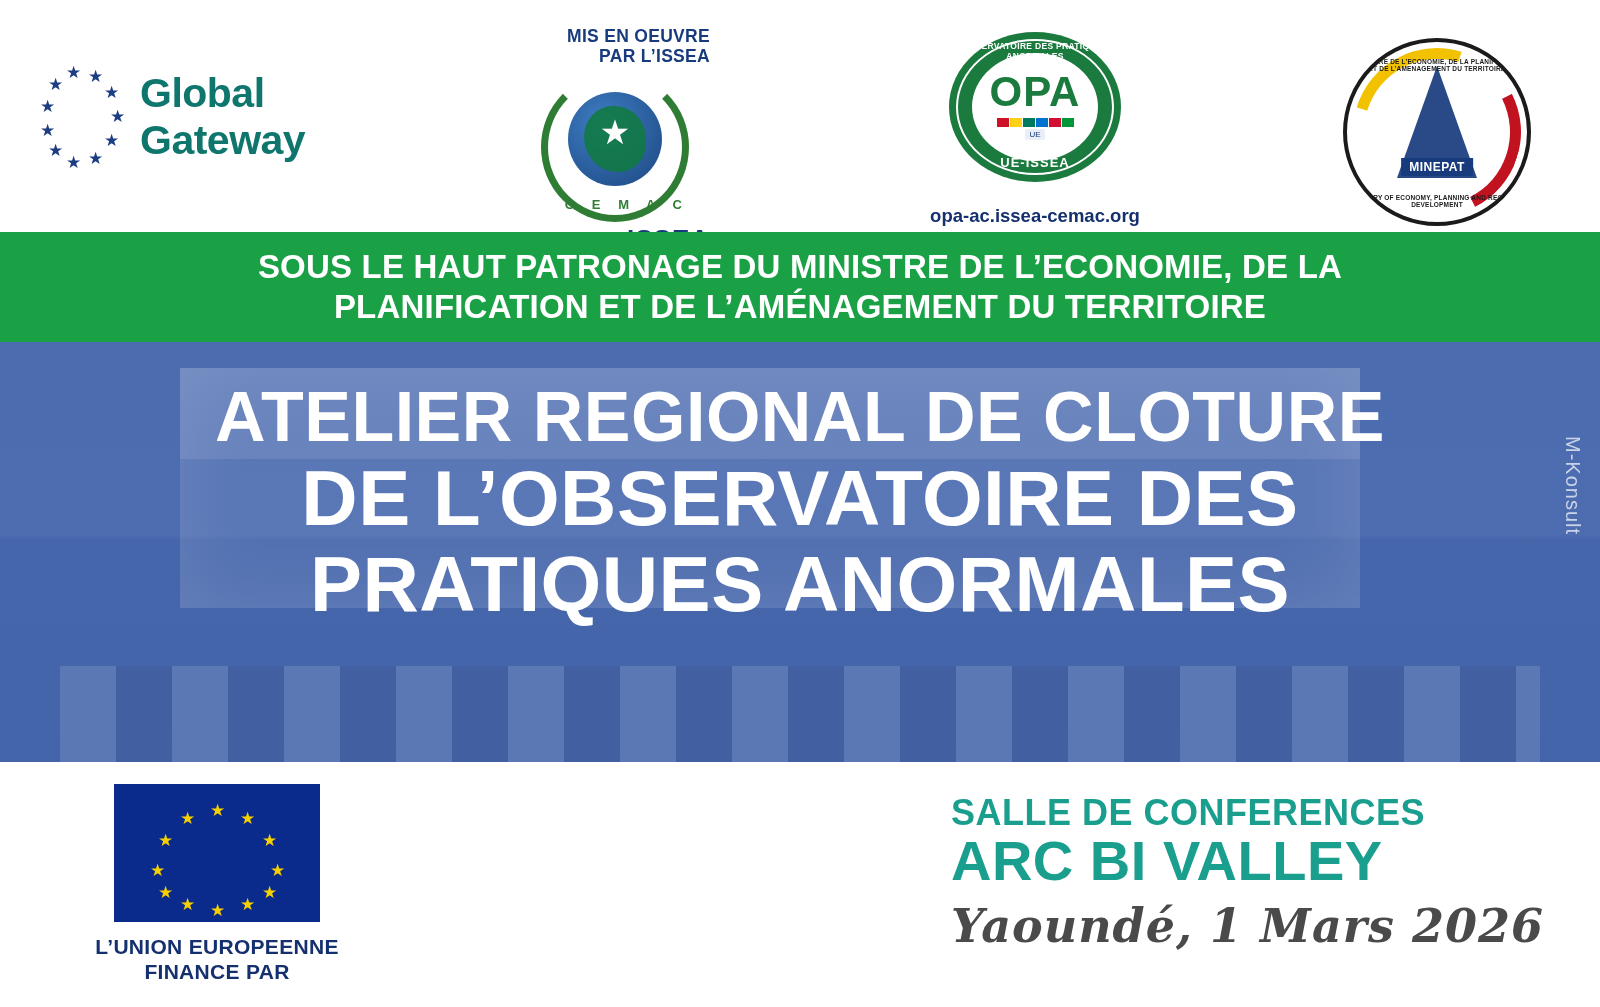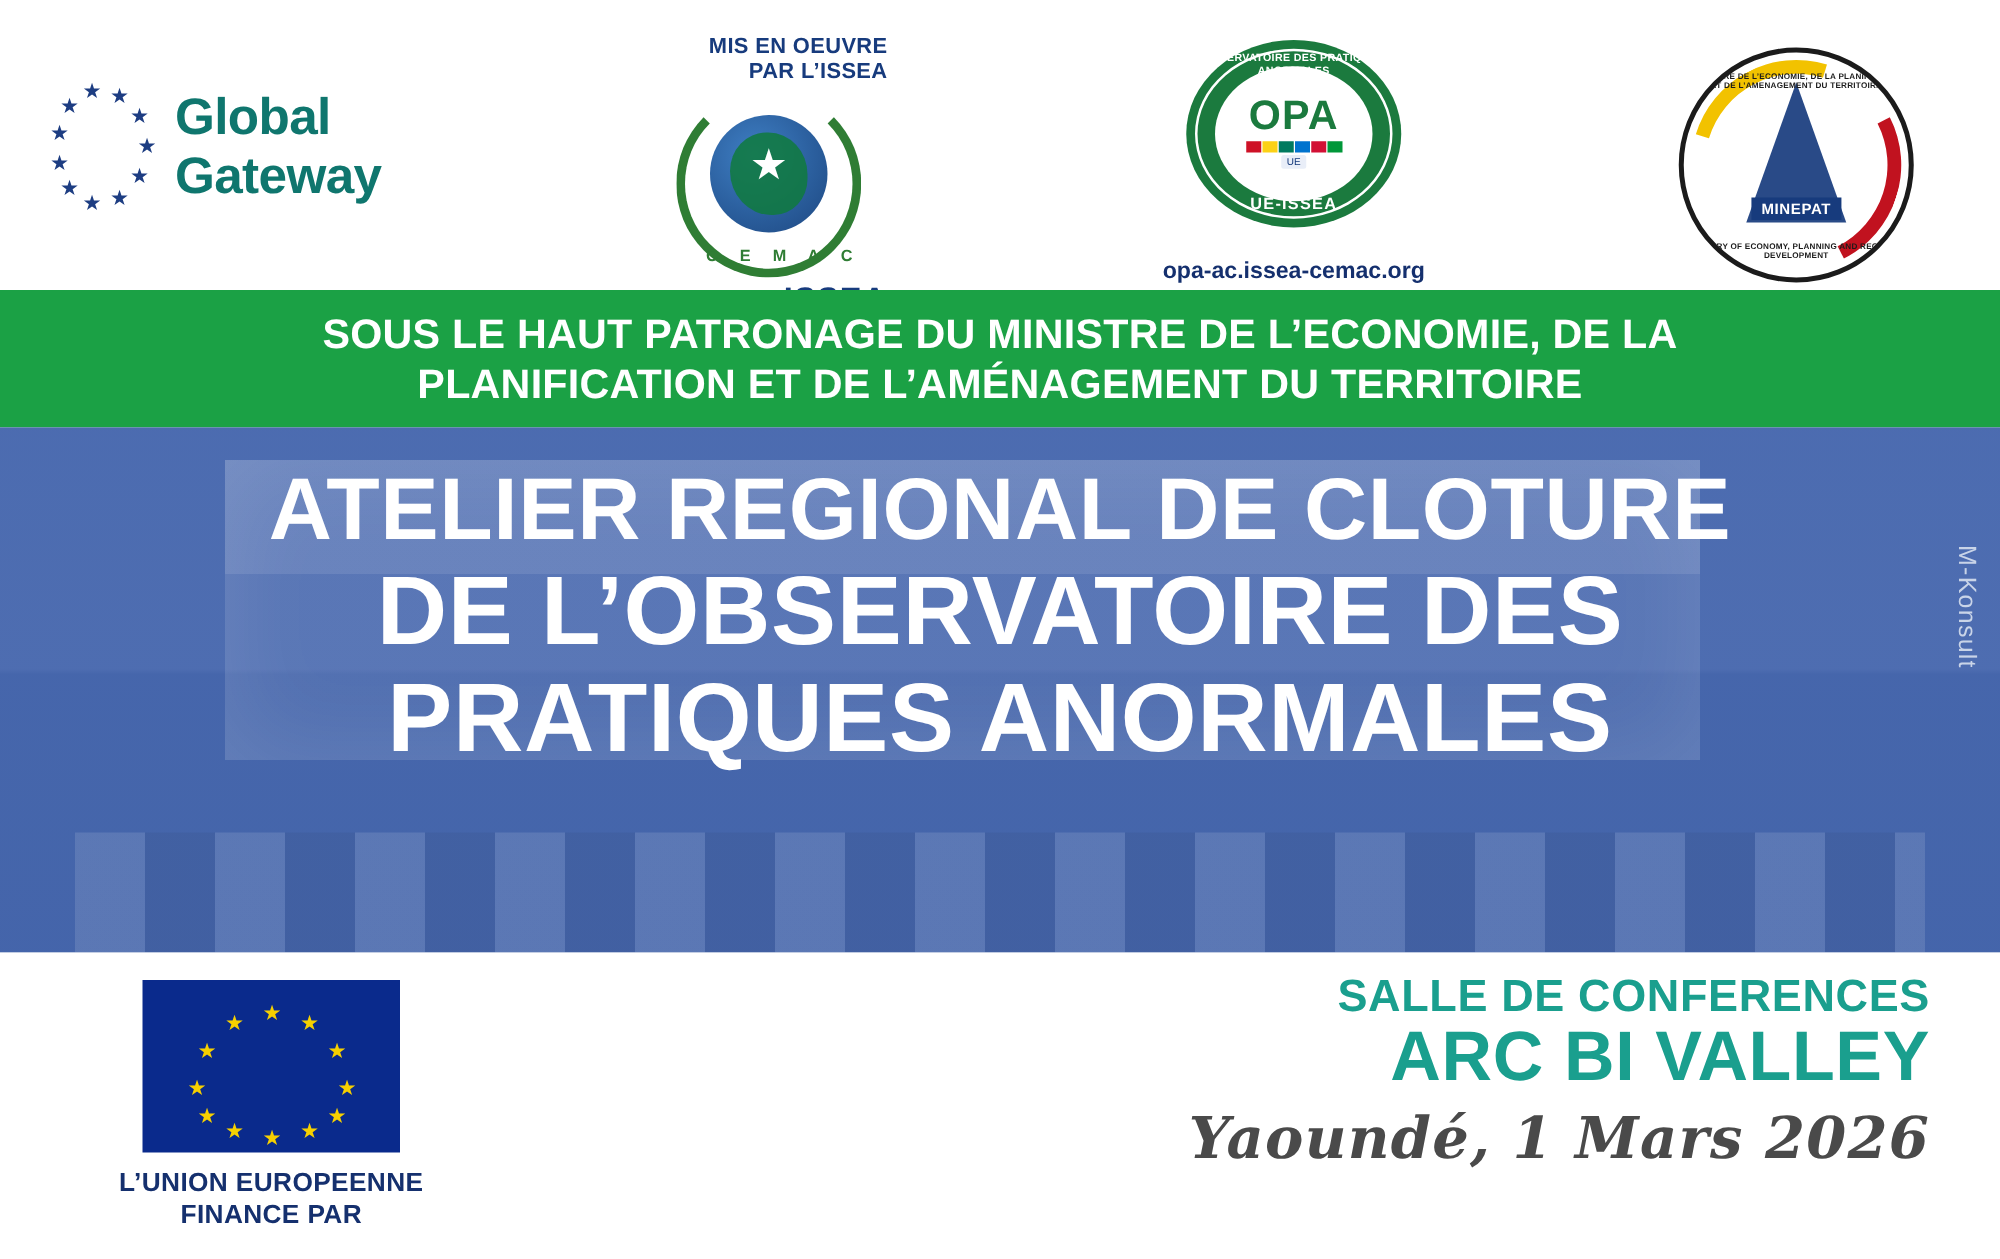--- a/index.html
+++ b/index.html
@@ -89,21 +89,21 @@
   }
   .opa-badge::before {
     content: ""; position: absolute; inset: 7px; border-radius: 50%;
     border: 2px solid #ffffff;
   }
   .opa-inner {
     position: relative; width: 126px; height: 108px; border-radius: 50%;
     background: #ffffff; display: flex; flex-direction: column;
     align-items: center; justify-content: center; overflow: hidden;
   }
-  .opa-letters { color: #1b7a3e; font-weight: bold; font-size: 33px; letter-spacing: 1px; margin-top: -6px;}
+  .opa-letters { color: #1b7a3e; font-weight: bold; font-size: 42px; letter-spacing: 1px; margin-top: -6px;}
   .opa-flags { display: flex; gap: 1px; margin-top: 2px; }
   .opa-flags i { display: block; width: 12px; height: 9px; }
   .opa-ue {
     margin-top: 2px; font-size: 8px; color: #13387a; background: #e9eef8;
     padding: 1px 4px; border-radius: 2px;
   }
   .opa-ring-top {
     position: absolute; top: 9px; left: 0; right: 0;
     color: #ffffff; font-size: 8.5px; font-weight: bold; letter-spacing: .3px;
   }
@@ -188,21 +188,21 @@
     box-shadow: inset 0 0 80px rgba(255,255,255,.12);
   }
   .hero-photo::after {
     content: ""; position: absolute; left: 60px; bottom: 0;
     width: 1480px; height: 96px;
     background: repeating-linear-gradient(90deg,
       rgba(255,255,255,.12) 0 56px, rgba(0,0,0,.05) 56px 112px);
   }
   .hero-title {
     position: relative; z-index: 2;
-    padding: 30px 70px 0;
+    padding: 40px 70px 0;
     color: #ffffff; text-align: center; font-weight: bold;
     line-height: 1.02; letter-spacing: .5px;
   }
   .hero-title .l1 { font-size: 70px; display: block; }
   .hero-title .l2 { font-size: 78px; display: block; margin-top: 6px; }
   .hero-title .l3 { font-size: 78px; display: block; margin-top: 6px; }
   .credit {
     position: absolute; right: 16px; top: 94px; z-index: 3;
     color: #c9d4e8; font-size: 20px; letter-spacing: 1px;
     writing-mode: vertical-rl; text-orientation: mixed;
@@ -219,21 +219,21 @@
     background: #0a2a8c;
   }
   .eu-flag span {
     position: absolute; color: #f6d000; font-size: 17px; line-height: 1;
   }
   .eu-caption {
     margin-top: 12px; color: #15306e; font-weight: bold; font-size: 21px;
     line-height: 1.2; letter-spacing: .3px;
   }
 
-  .venue { position: absolute; right: 56px; top: 14px; text-align: right; }
+  .venue { position: absolute; right: 56px; top: 30px; text-align: left; }
   .venue-line1 {
     color: #1a9f8e; font-weight: bold; font-size: 36px; letter-spacing: .5px;
   }
   .venue-line2 {
     color: #1a9f8e; font-weight: bold; font-size: 56px; letter-spacing: .5px;
     line-height: 1.05; margin-top: -2px;
   }
   .venue-date {
     color: #4a4a4a; font-size: 46px; margin-top: 8px;
     font-family: "DejaVu Serif", serif; font-style: italic; font-weight: bold;

